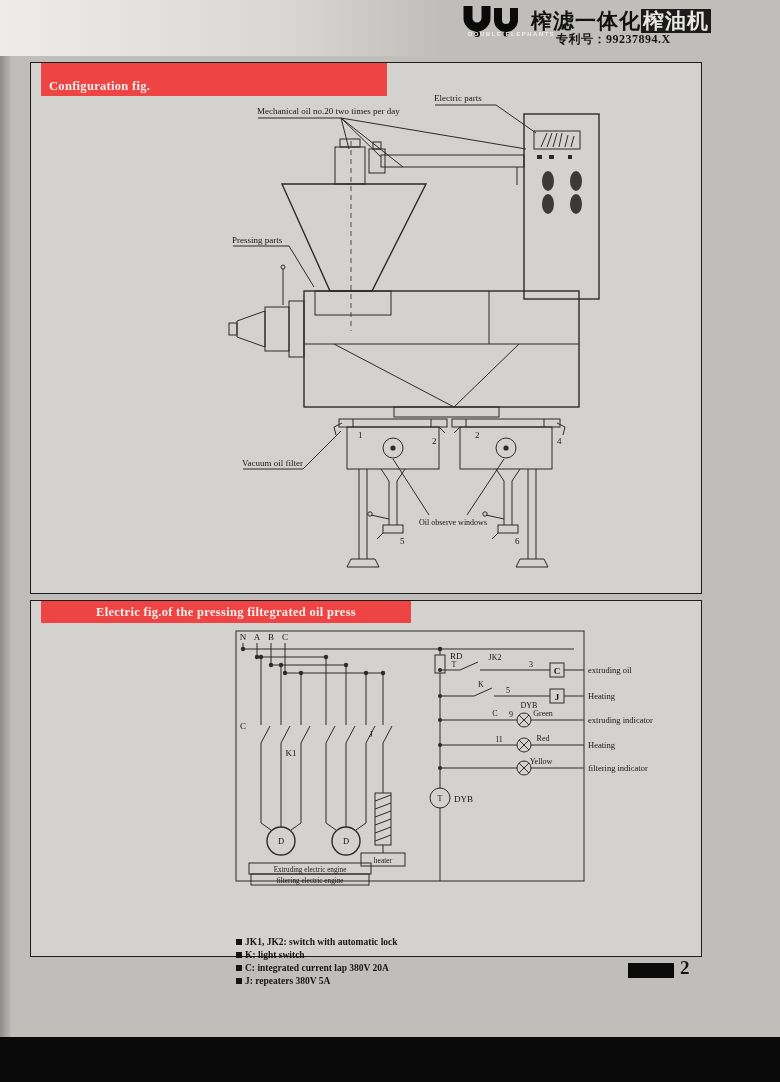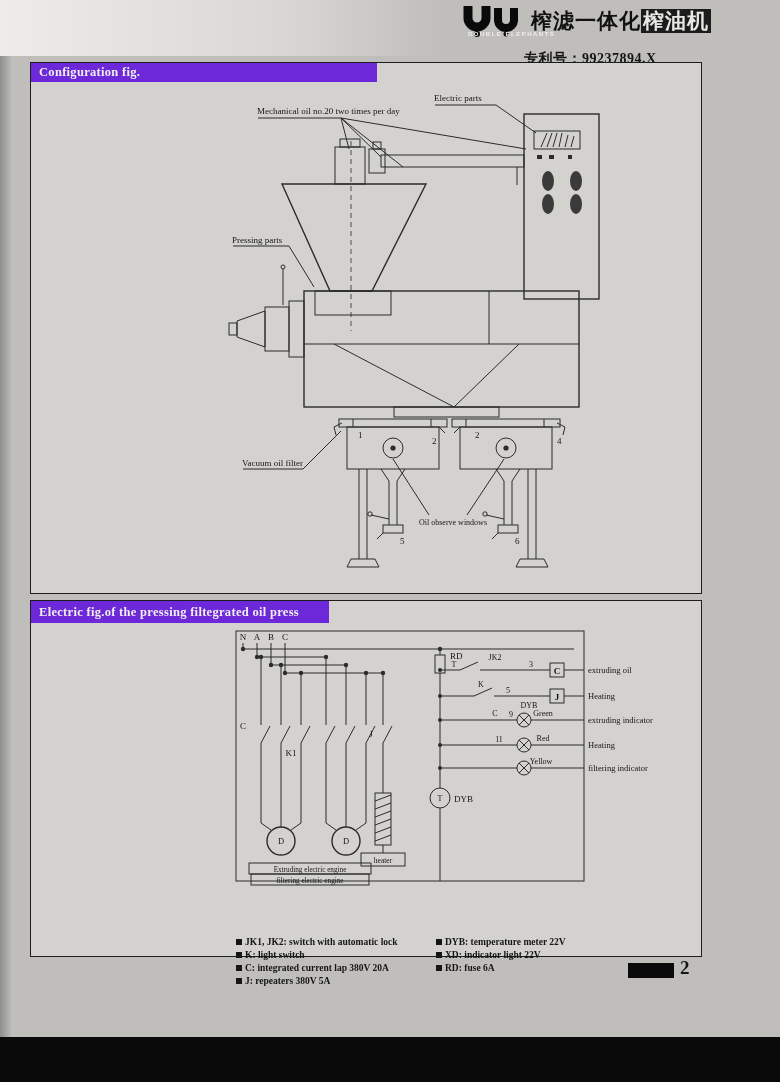--- a/index.html
+++ b/index.html
@@ -9,30 +9,30 @@
   .scan-edge{position:absolute;left:0;top:0;width:12px;height:100%;
         background:linear-gradient(to right,#8d8d8b,rgba(0,0,0,0));}
   .header-light{position:absolute;left:0;top:0;width:440px;height:56px;
         background:linear-gradient(to right,#edecea 0%,#d8d7d4 65%,rgba(0,0,0,0) 100%);}
   .logo-svg{position:absolute;left:462px;top:4px;}
   .logo-subtext{position:absolute;left:468px;top:31px;font-size:6px;letter-spacing:1.5px;
         color:#efefec;font-family:"Liberation Sans",sans-serif;font-weight:bold;}
   .brand{position:absolute;left:531px;top:7px;font-size:21px;font-weight:bold;color:#111;
         white-space:nowrap;letter-spacing:1px;}
   .brand .boxed{background:#1c1c1c;color:#e9e8e4;padding:0 2px;}
-  .patent{position:absolute;left:524px;top:31px;font-size:14px;font-weight:bold;color:#161616;
-        letter-spacing:.5px;margin-top:19px;}
+  .patent{position:absolute;left:556px;top:31px;font-size:12px;font-weight:bold;color:#161616;
+        letter-spacing:.5px;}
   .panel{position:absolute;left:30px;width:670px;background:#d3d2cf;border:1.5px solid #1d1d1d;}
   #panel1{top:62px;height:530px;}
   #panel2{top:600px;height:355px;}
-  .panel-title{position:absolute;left:0;top:0;background:#6d28d9;color:#f0efec;
-        font-weight:bold;font-size:12.5px;line-height:14px;padding:2px 8px 3px 8px;
+  .panel-title{position:absolute;left:10px;top:0;background:#ef4444;color:#f0efec;
+        font-weight:bold;font-size:12.5px;line-height:14px;padding:16px 8px 3px 8px;
         letter-spacing:.3px;z-index:5;box-sizing:border-box;}
   #panel1 .panel-title{width:346px;}
-  #panel2 .panel-title{width:298px;padding-top:4px;padding-bottom:4px;}
+  #panel2 .panel-title{width:370px;padding-top:4px;padding-bottom:4px;text-align:center;}
   .title-indent{padding-left:12px;}
   svg.diagram{position:absolute;left:0;top:0;}
   #electric-svg{top:24px;}
   .s{fill:none;stroke:#2b2b2b;stroke-width:1;}
   .s2{fill:none;stroke:#2b2b2b;stroke-width:1.4;}
   .f{fill:#2b2b2b;stroke:none;}
   .dash{fill:none;stroke:#2b2b2b;stroke-width:0.8;stroke-dasharray:5 4;}
   text{font-family:"Liberation Serif",serif;fill:#161616;}
   .legend{position:absolute;left:205px;top:291px;display:flex;z-index:4;margin-top:44px;}
   .legend-col{width:200px;}
@@ -313,24 +313,19 @@
       <text x="423" y="177" font-size="9">DYB</text>
     </svg>
 
     <div class="legend">
       <div class="legend-col">
         <div class="legend-item"><span class="bullet"></span><span>JK1, JK2: switch with automatic lock</span></div>
         <div class="legend-item"><span class="bullet"></span><span>K: light switch</span></div>
         <div class="legend-item"><span class="bullet"></span><span>C: integrated current lap 380V 20A</span></div>
         <div class="legend-item"><span class="bullet"></span><span>J: repeaters 380V 5A</span></div>
       </div>
-      <div class="legend-col">
-        <div class="legend-item"><span class="bullet"></span><span>DYB: temperature meter 22V</span></div>
-        <div class="legend-item"><span class="bullet"></span><span>XD: indicator light 22V</span></div>
-        <div class="legend-item"><span class="bullet"></span><span>RD: fuse 6A</span></div>
-      </div>
     </div>
   </div>
 
   <div class="page-marker"></div>
   <div class="page-number">2</div>
   <div class="bottom-bar"></div>
 </div>
 
 </body></html>

